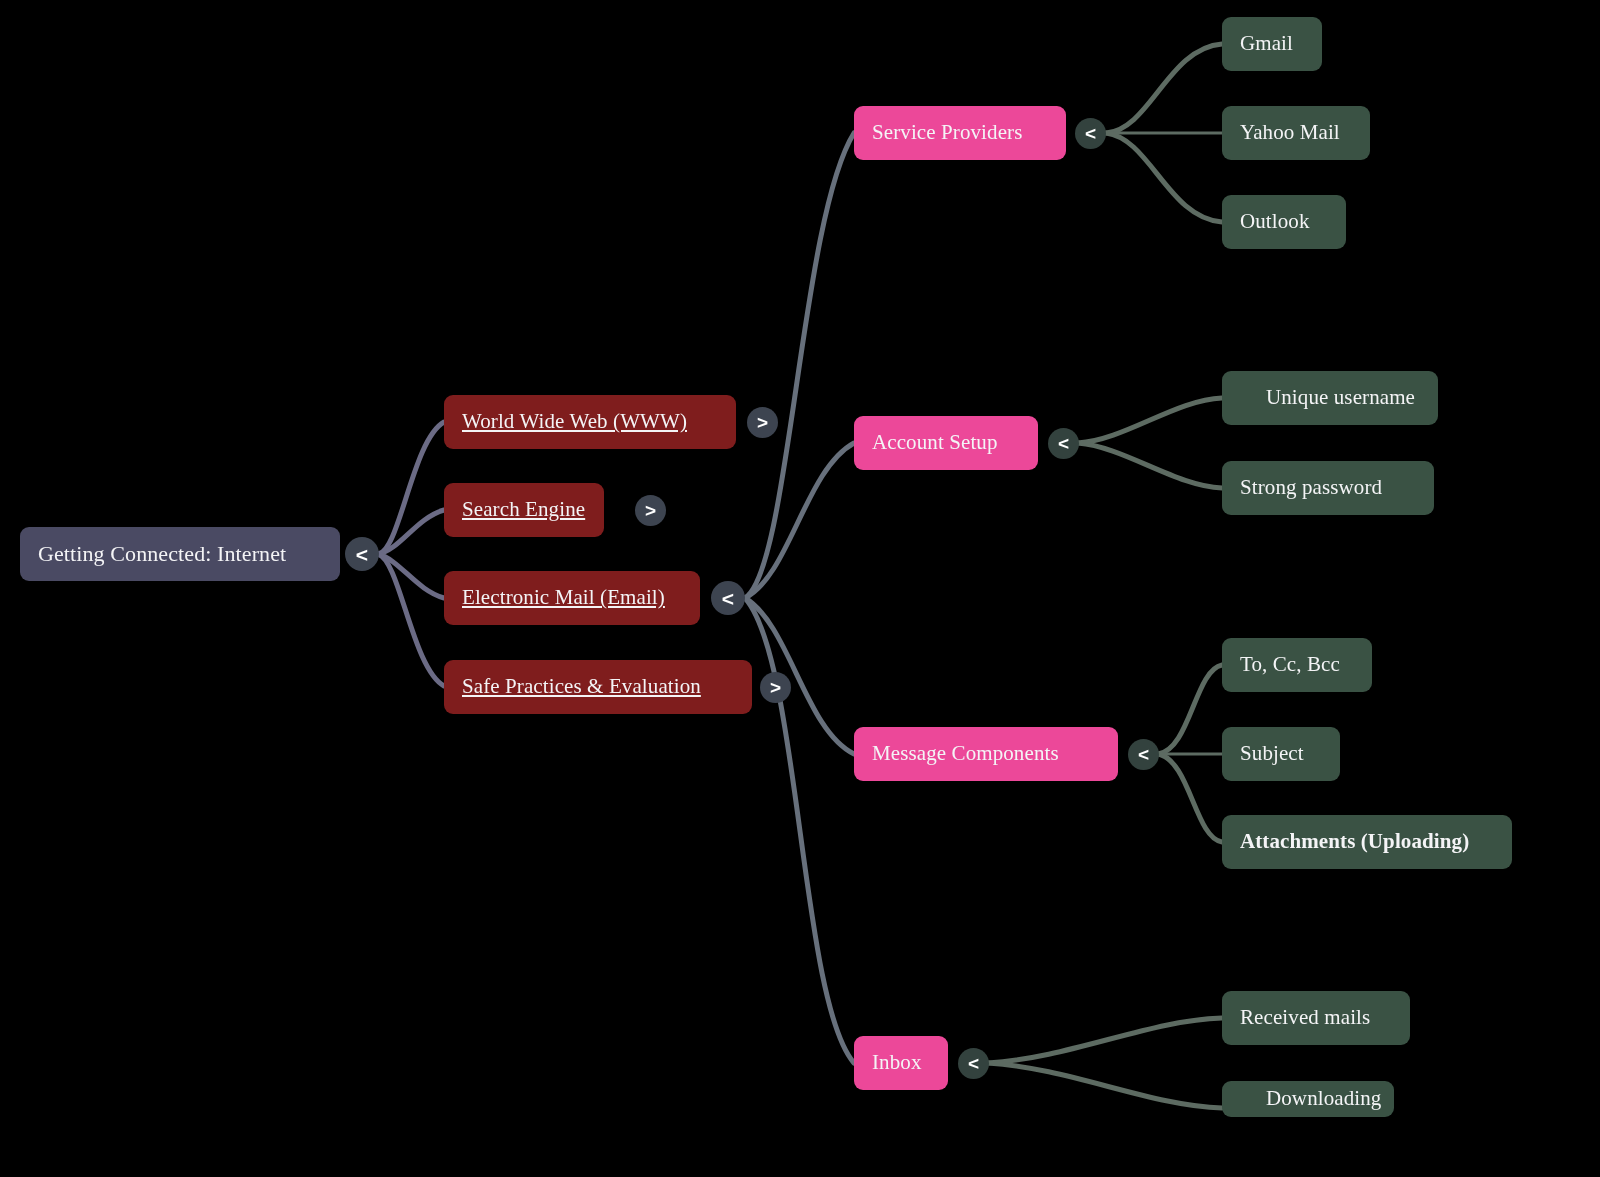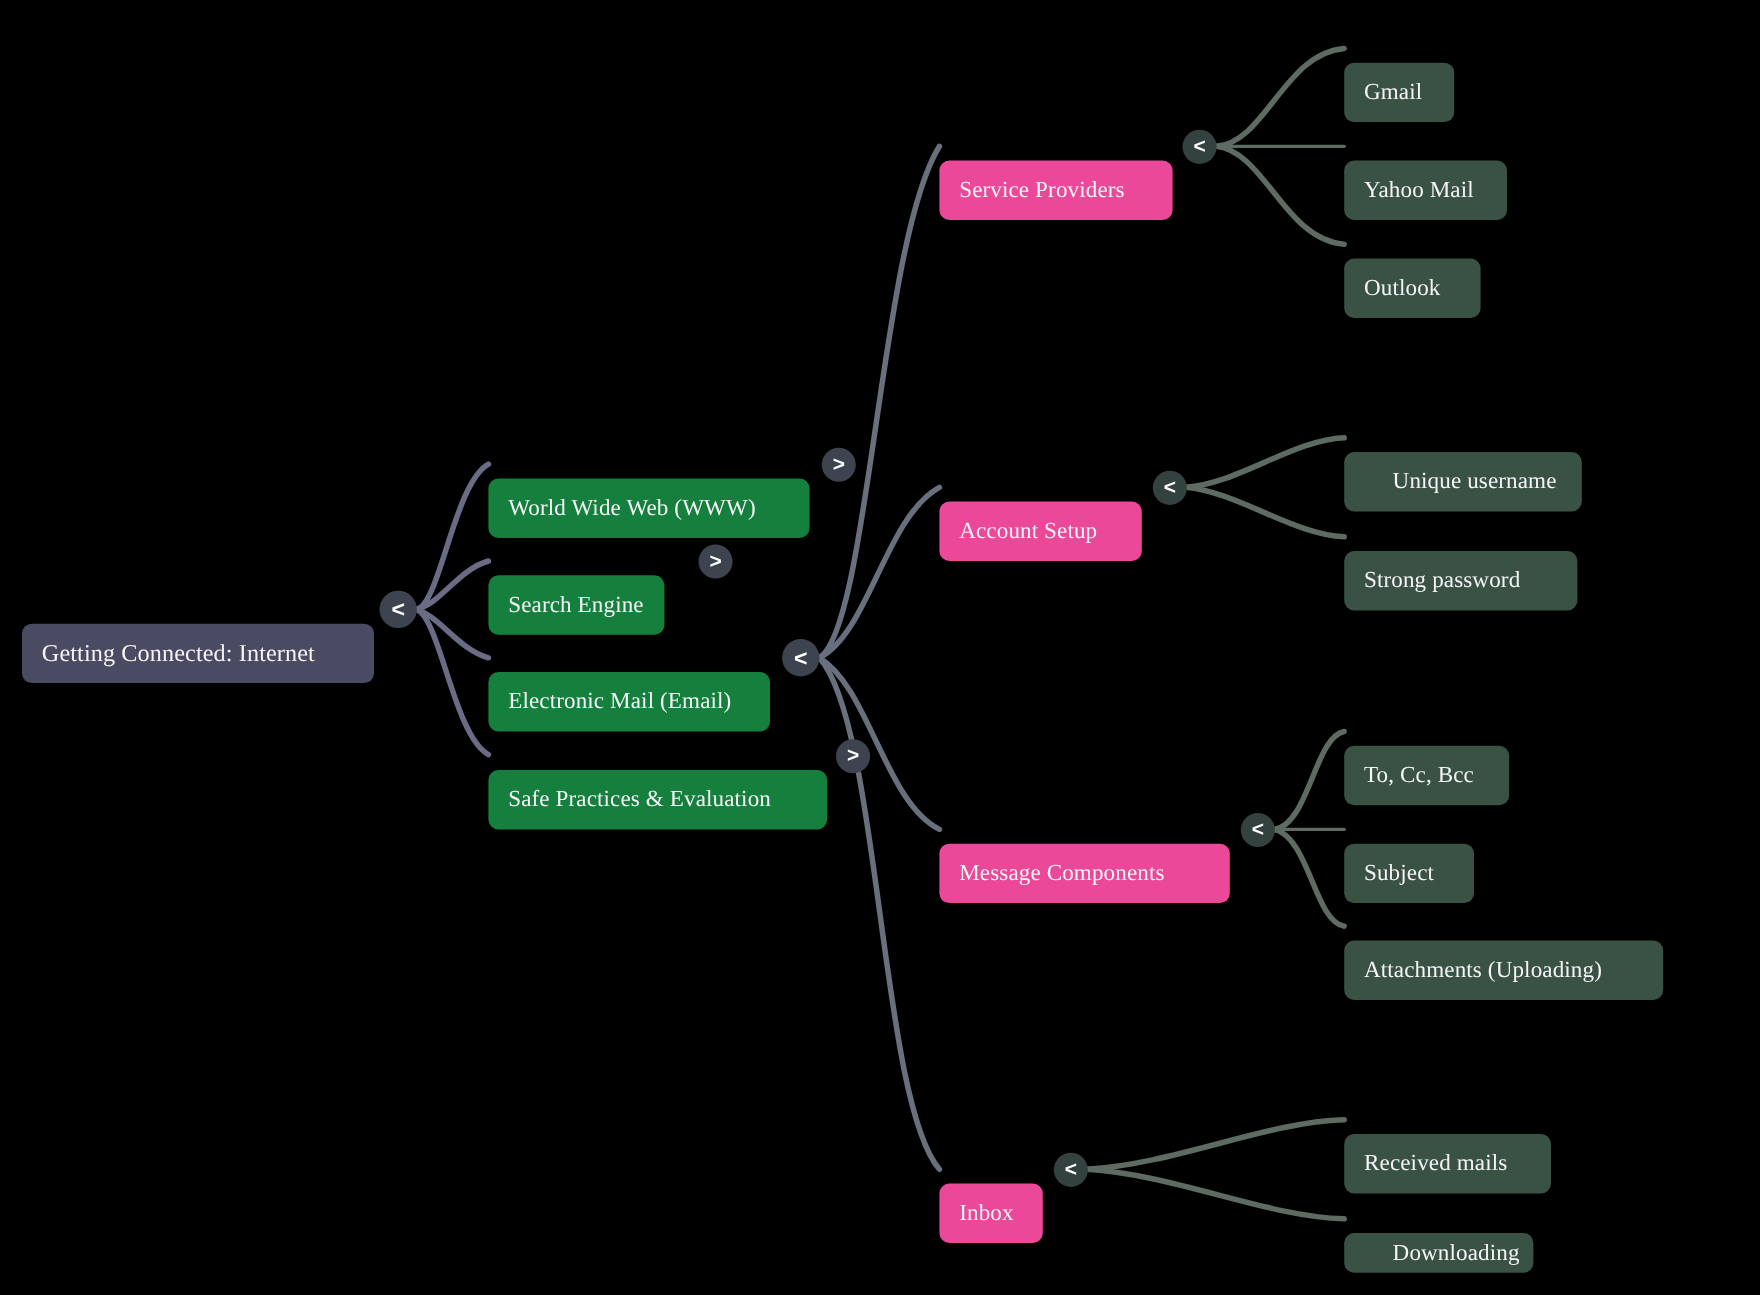--- a/index.html
+++ b/index.html
@@ -35,28 +35,28 @@
     display: flex;
     align-items: center;
     border-radius: 9px;
     color: #f4f4f6;
     font-size: 21px;
     line-height: 1.1;
     padding: 0 18px;
     letter-spacing: 0.1px;
     white-space: nowrap;
     z-index: 5;
-    margin-top: 40px;
   }
   .node.root {
     background: #4a4a63;
     font-size: 22px;
   }
   .node.lvl1 {
-    background: #15803d;
+    background: #7f1d1d;
+    text-decoration: underline;
   }
   .node.lvl2 {
     background: #ec4899;
   }
   .node.leaf {
     background: #3a5244;
   }
   .toggle {
     position: absolute;
     width: 34px;
@@ -187,21 +187,21 @@
   </div>
 
   <div class="node leaf" style="left:1222px; top:638px; width:150px; height:54px;">
     <span>To, Cc, Bcc</span>
   </div>
 
   <div class="node leaf" style="left:1222px; top:727px; width:118px; height:54px;">
     <span>Subject</span>
   </div>
 
-  <div class="node leaf" style="left:1222px; top:815px; width:290px; height:54px;">
+  <div class="node leaf" style="left:1222px; top:815px; width:290px; height:54px;font-weight:bold;">
     <span>Attachments (Uploading)</span>
   </div>
 
   <div class="node leaf" style="left:1222px; top:991px; width:188px; height:54px;">
     <span>Received mails</span>
   </div>
 
   <div class="node leaf" style="left:1222px; top:1081px; width:172px; height:36px;padding-left:44px;">
     <span>Downloading</span>
   </div>

